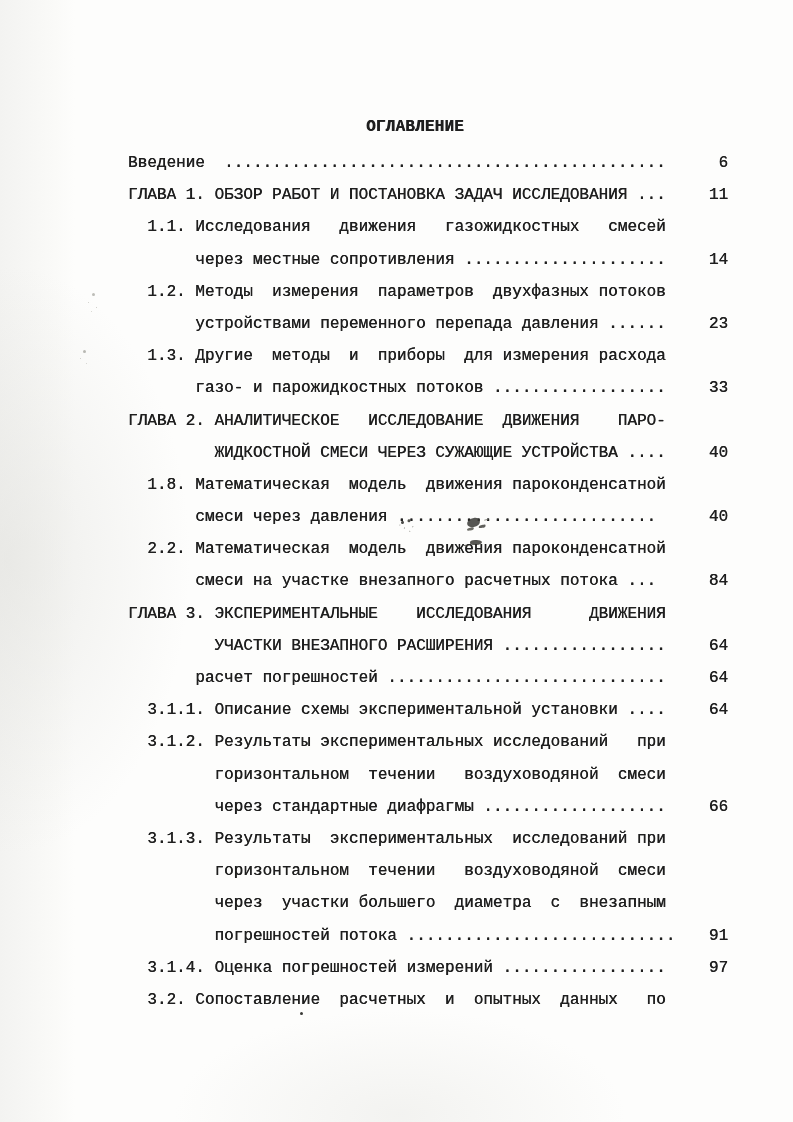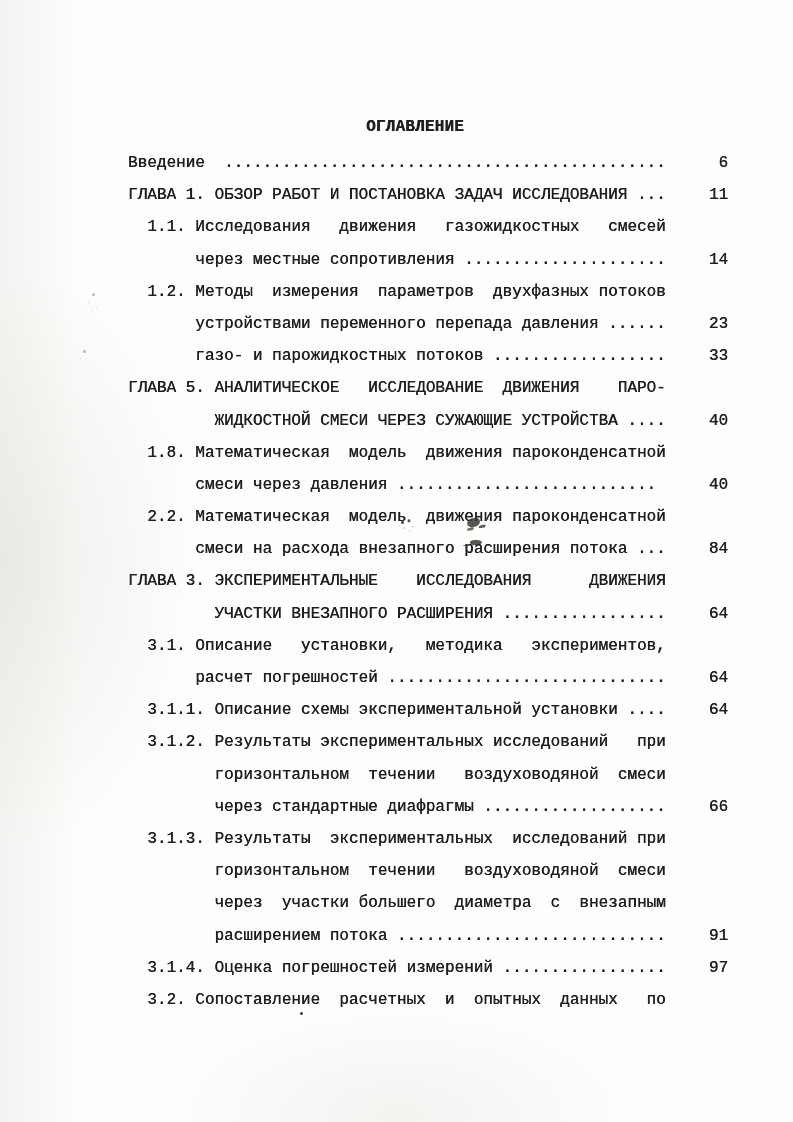--- a/index.html
+++ b/index.html
@@ -97,39 +97,39 @@
 
   <div class="toc-title">ОГЛАВЛЕНИЕ</div>
 
   <div class="toc-rows">
     <div class="toc-row"><span class="entry-text">Введение  ..............................................</span><span class="page-num">6</span></div>
     <div class="toc-row"><span class="entry-text">ГЛАВА 1. ОБЗОР РАБОТ И ПОСТАНОВКА ЗАДАЧ ИССЛЕДОВАНИЯ ...</span><span class="page-num">11</span></div>
     <div class="toc-row"><span class="entry-text">  1.1. Исследования   движения   газожидкостных   смесей</span><span class="page-num"></span></div>
     <div class="toc-row"><span class="entry-text">       через местные сопротивления .....................</span><span class="page-num">14</span></div>
     <div class="toc-row"><span class="entry-text">  1.2. Методы  измерения  параметров  двухфазных потоков</span><span class="page-num"></span></div>
     <div class="toc-row"><span class="entry-text">       устройствами переменного перепада давления ......</span><span class="page-num">23</span></div>
+    <div class="toc-row"><span class="entry-text">  1.3. Другие  методы  и  приборы  для измерения расхода</span><span class="page-num"></span></div>
     <div class="toc-row"><span class="entry-text">       газо- и парожидкостных потоков ..................</span><span class="page-num">33</span></div>
-    <div class="toc-row"><span class="entry-text">ГЛАВА 5. АНАЛИТИЧЕСКОЕ   ИССЛЕДОВАНИЕ  ДВИЖЕНИЯ    ПАРО-</span><span class="page-num"></span></div>
+    <div class="toc-row"><span class="entry-text">ГЛАВА 2. АНАЛИТИЧЕСКОЕ   ИССЛЕДОВАНИЕ  ДВИЖЕНИЯ    ПАРО-</span><span class="page-num"></span></div>
     <div class="toc-row"><span class="entry-text">         ЖИДКОСТНОЙ СМЕСИ ЧЕРЕЗ СУЖАЮЩИЕ УСТРОЙСТВА ....</span><span class="page-num">40</span></div>
     <div class="toc-row"><span class="entry-text">  1.8. Математическая  модель  движения пароконденсатной</span><span class="page-num"></span></div>
     <div class="toc-row"><span class="entry-text">       смеси через давления ...........................</span><span class="page-num">40</span></div>
     <div class="toc-row"><span class="entry-text">  2.2. Математическая  модель  движения пароконденсатной</span><span class="page-num"></span></div>
-    <div class="toc-row"><span class="entry-text">       смеси на расхода внезапного расширения потока ...</span><span class="page-num">84</span></div>
+    <div class="toc-row"><span class="entry-text">       смеси на участке внезапного расчетных потока ...</span><span class="page-num">84</span></div>
     <div class="toc-row"><span class="entry-text">ГЛАВА 3. ЭКСПЕРИМЕНТАЛЬНЫЕ    ИССЛЕДОВАНИЯ      ДВИЖЕНИЯ</span><span class="page-num"></span></div>
     <div class="toc-row"><span class="entry-text">         УЧАСТКИ ВНЕЗАПНОГО РАСШИРЕНИЯ .................</span><span class="page-num">64</span></div>
-    <div class="toc-row"><span class="entry-text">  3.1. Описание   установки,   методика   экспериментов,</span><span class="page-num"></span></div>
     <div class="toc-row"><span class="entry-text">       расчет погрешностей .............................</span><span class="page-num">64</span></div>
     <div class="toc-row"><span class="entry-text">  3.1.1. Описание схемы экспериментальной установки ....</span><span class="page-num">64</span></div>
     <div class="toc-row"><span class="entry-text">  3.1.2. Результаты экспериментальных исследований   при</span><span class="page-num"></span></div>
     <div class="toc-row"><span class="entry-text">         горизонтальном  течении   воздуховодяной  смеси</span><span class="page-num"></span></div>
     <div class="toc-row"><span class="entry-text">         через стандартные диафрагмы ...................</span><span class="page-num">66</span></div>
     <div class="toc-row"><span class="entry-text">  3.1.3. Результаты  экспериментальных  исследований при</span><span class="page-num"></span></div>
     <div class="toc-row"><span class="entry-text">         горизонтальном  течении   воздуховодяной  смеси</span><span class="page-num"></span></div>
     <div class="toc-row"><span class="entry-text">         через  участки большего  диаметра  с  внезапным</span><span class="page-num"></span></div>
-    <div class="toc-row"><span class="entry-text">         расширением потока ............................</span><span class="page-num">91</span></div>
+    <div class="toc-row"><span class="entry-text">         погрешностей потока ............................</span><span class="page-num">91</span></div>
     <div class="toc-row"><span class="entry-text">  3.1.4. Оценка погрешностей измерений .................</span><span class="page-num">97</span></div>
     <div class="toc-row"><span class="entry-text">  3.2. Сопоставление  расчетных  и  опытных  данных   по</span><span class="page-num"></span></div>
   </div>
 
   <div class="smudge smudge-star"></div>
   <div class="smudge smudge-blot"></div>
   <div class="smudge smudge-dash"></div>
   <div class="smudge speckle-a"></div>
   <div class="smudge speckle-b"></div>
   <div class="smudge stray-dot"></div>

